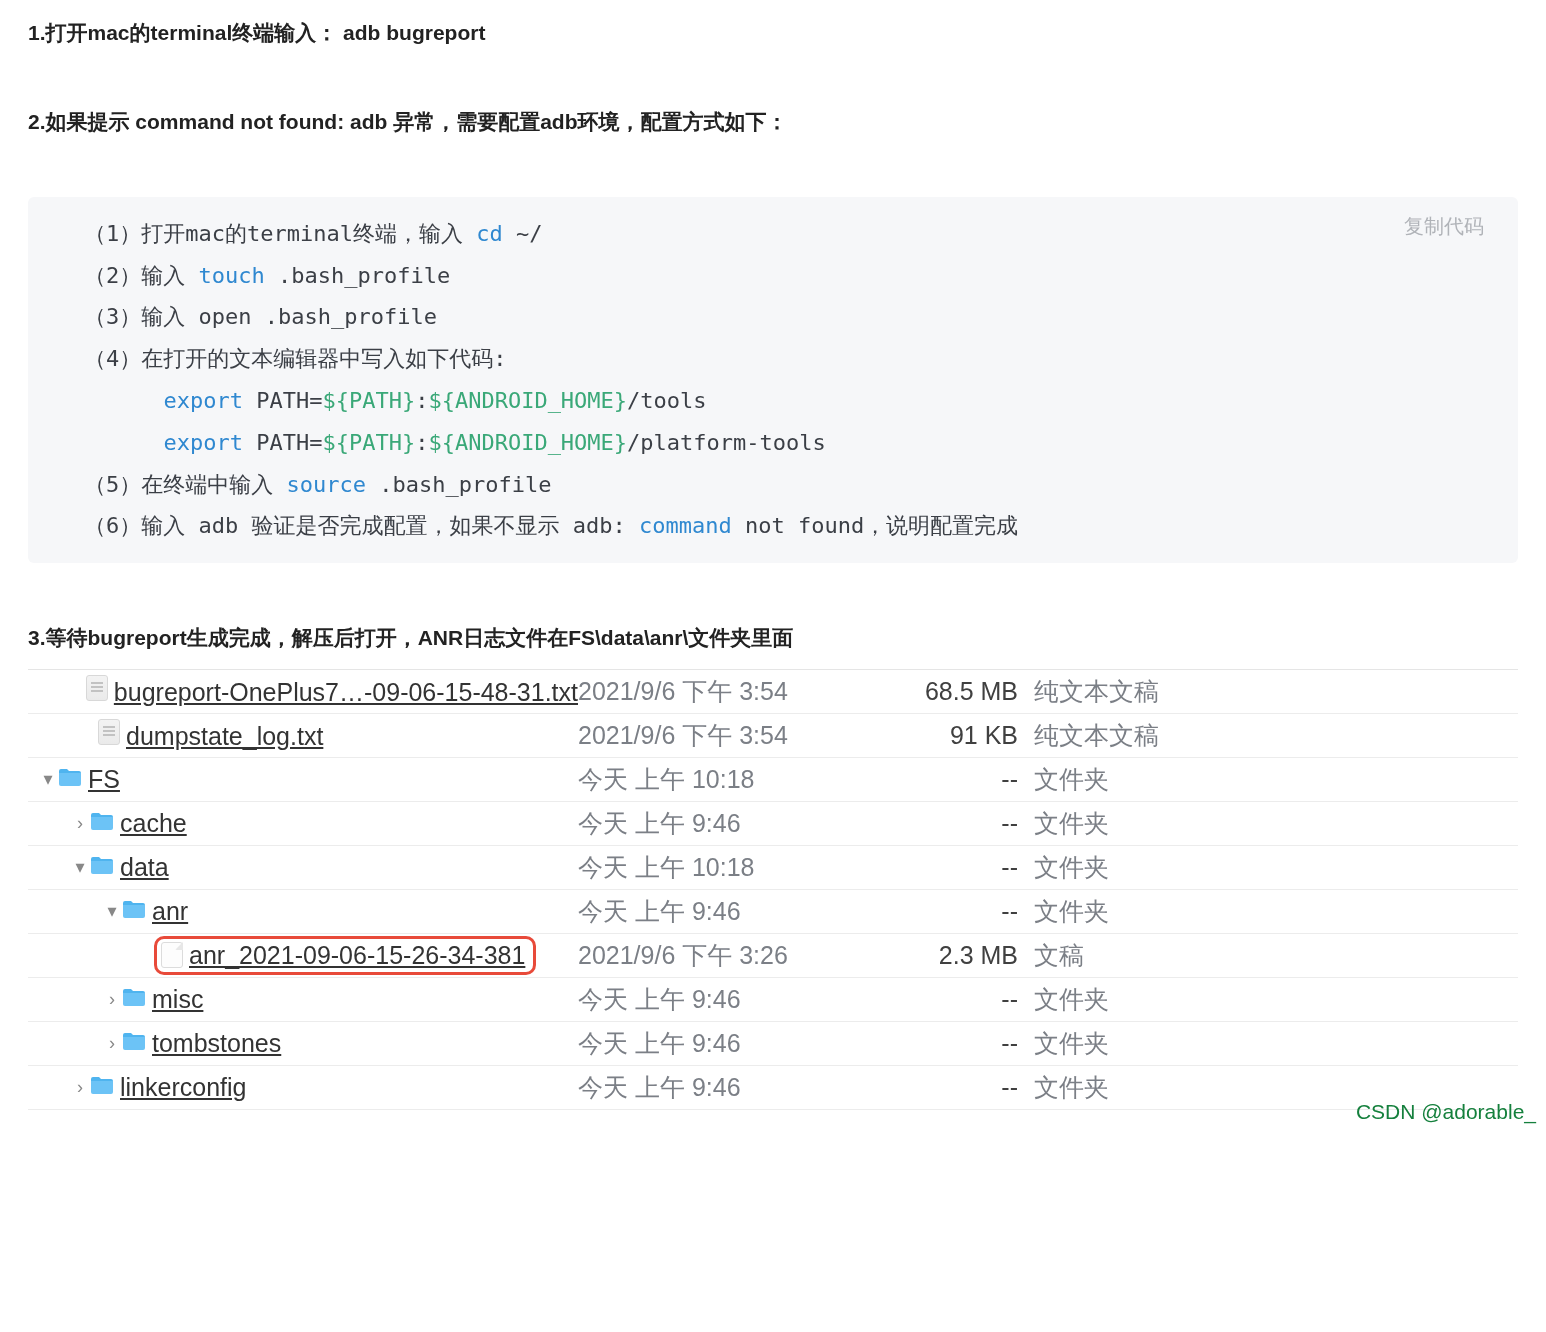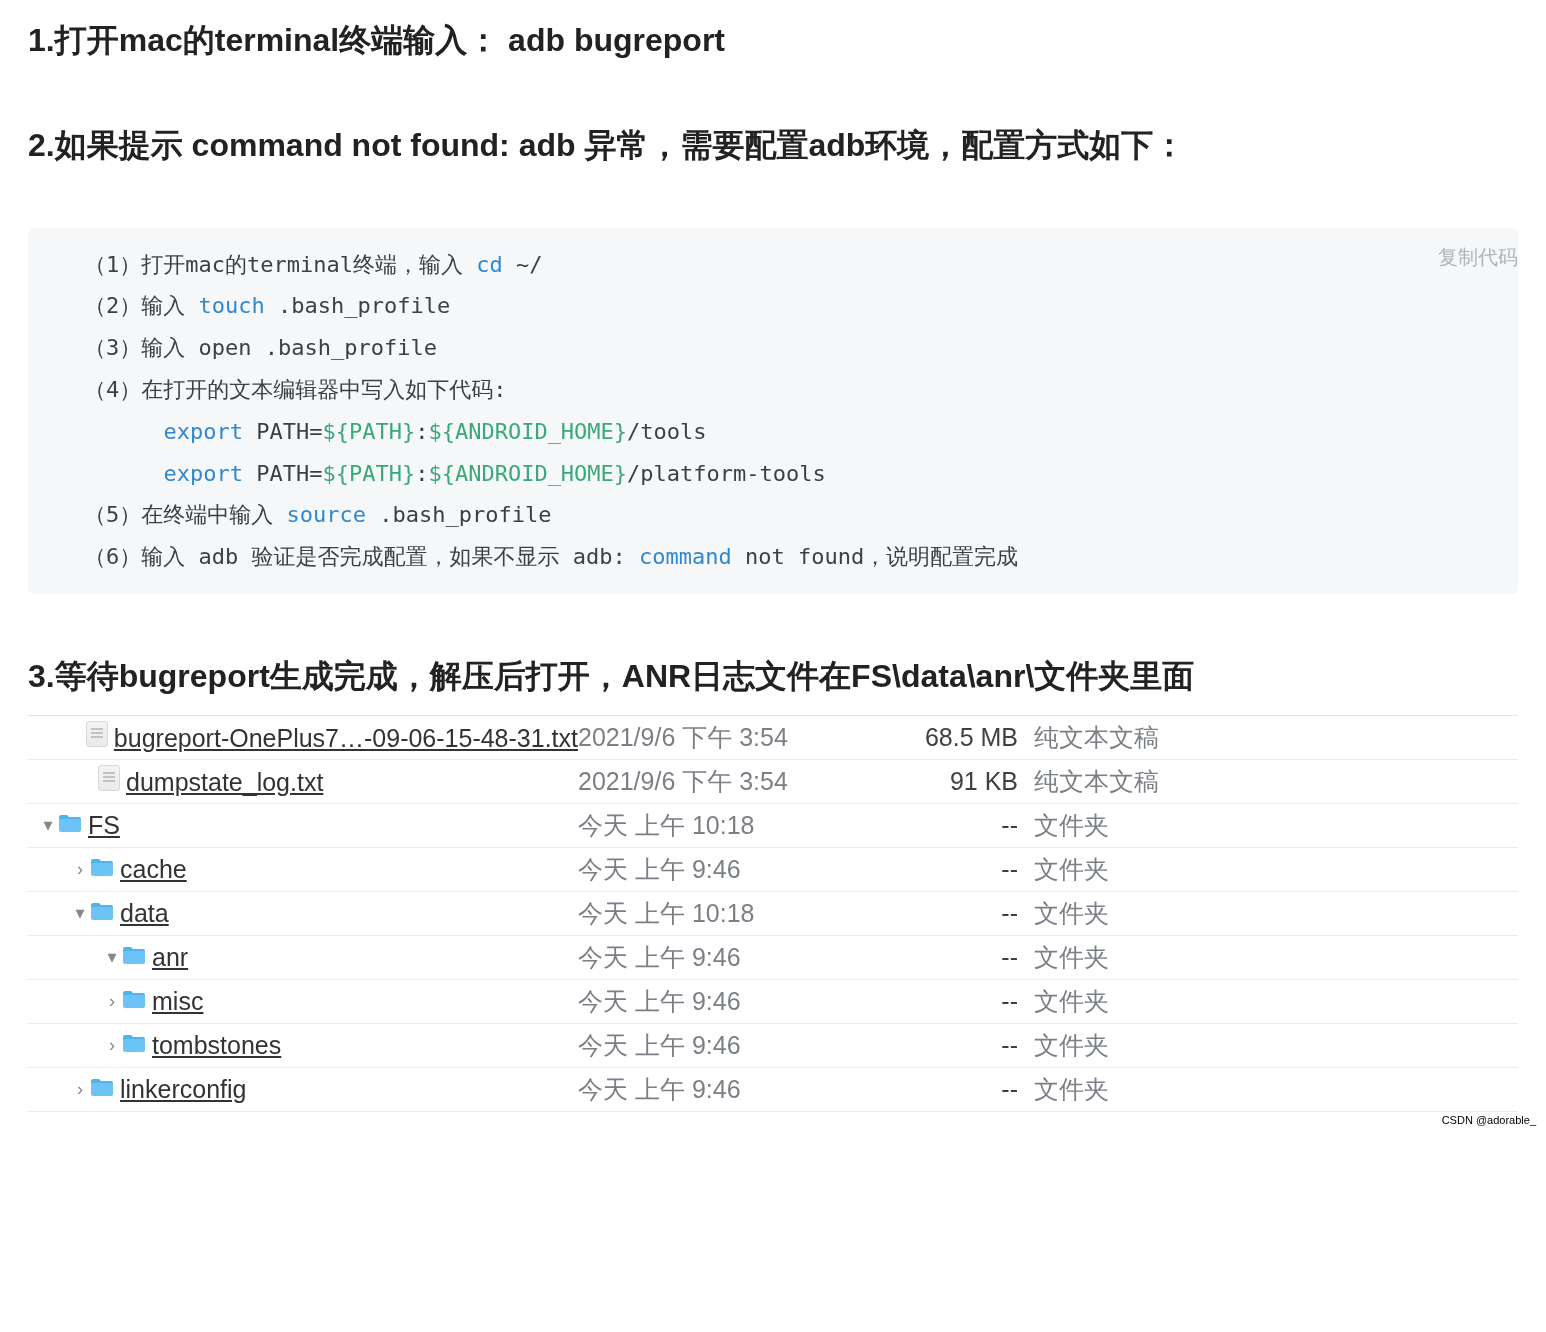--- a/index.html
+++ b/index.html
@@ -9,21 +9,21 @@
     font-family: -apple-system, BlinkMacSystemFont, "PingFang SC", "Hiragino Sans GB", "Microsoft YaHei", sans-serif;
     background: #ffffff;
     color: #1f2328;
   }
   .page {
     width: 1546px;
     padding: 18px 28px 18px 28px;
     position: relative;
   }
   h2.heading {
-    font-size: 32px;
+    font-size: 21px;
     font-weight: 700;
     color: #222;
     margin: 0 0 60px 0;
     line-height: 1.4;
   }
   h2.heading.h1 { margin-top: 0; }
   h2.heading.h3 { margin-bottom: 16px; }
 
   
   .codeblock {
@@ -33,21 +33,21 @@
     padding: 16px 30px 16px 56px;
     font-family: ui-monospace, SFMono-Regular, Menlo, Consolas, monospace;
     font-size: 22px;
     line-height: 1.9;
     color: #3b3f46;
     margin-bottom: 60px;
   }
   .codeblock .copy {
     position: absolute;
     top: 10px;
-    right: 0;
+    right: 34px;
     color: #b0b3b8;
     font-size: 20px;
     font-family: -apple-system, sans-serif;
     cursor: pointer;
   }
   .codeblock .line { white-space: pre; display: block; }
   .kw { color: #2f88d0; } 
   .var { color: #3aa878; } 
 
   
@@ -117,22 +117,22 @@
     border: 3px solid #e84a3a;
     border-radius: 10px;
     padding: 2px 8px 2px 4px;
     margin-left: -4px;
   }
   .fname { color: #333; text-decoration: underline; }
   .watermark {
     position: absolute;
     right: 10px;
     bottom: 4px;
-    color: #000000;
-    font-size: 11px;
+    color: #15803d;
+    font-size: 21px;
     margin-top: 15px;
   }
 </style>
 </head>
 <body>
 
 <div class="page">
 
   <h2 class="heading h1">1.打开mac的terminal终端输入： adb bugreport</h2>
 
@@ -228,20 +228,33 @@
                 <path d="M1 5 h22 v11 a2 2 0 0 1 -2 2 H3 a2 2 0 0 1 -2 -2 z"></path>
               </svg>
             </span><span class="fname">anr</span></span>
         </div>
         <div class="cell-date">今天 上午 9:46</div>
         <div class="cell-size">--</div>
         <div class="cell-kind">文件夹</div>
       </div>
       <div class="row">
         <div class="cell-name">
+          <span class="indent" style="width: 110px;"></span>
+          <span class="disclosure"></span>
+          <span class="hlbox">
+            <span class="icon icon-blankdoc"></span>
+            <span class="fname">anr_2021-09-06-15-26-34-381</span>
+          </span>
+        </div>
+        <div class="cell-date">2021/9/6 下午 3:26</div>
+        <div class="cell-size">2.3 MB</div>
+        <div class="cell-kind">文稿</div>
+      </div>
+      <div class="row">
+        <div class="cell-name">
           <span class="indent" style="width: 74px;"></span>
           <span class="disclosure">›</span>
           <span><span class="icon icon-folder">
               <svg viewBox="0 0 24 20" width="24" height="20">
                 <path class="tab" d="M1 3 a2 2 0 0 1 2-2 h6 l2 2 h10 a2 2 0 0 1 2 2 v1 H1z"></path>
                 <path d="M1 5 h22 v11 a2 2 0 0 1 -2 2 H3 a2 2 0 0 1 -2 -2 z"></path>
               </svg>
             </span><span class="fname">misc</span></span>
         </div>
         <div class="cell-date">今天 上午 9:46</div>

